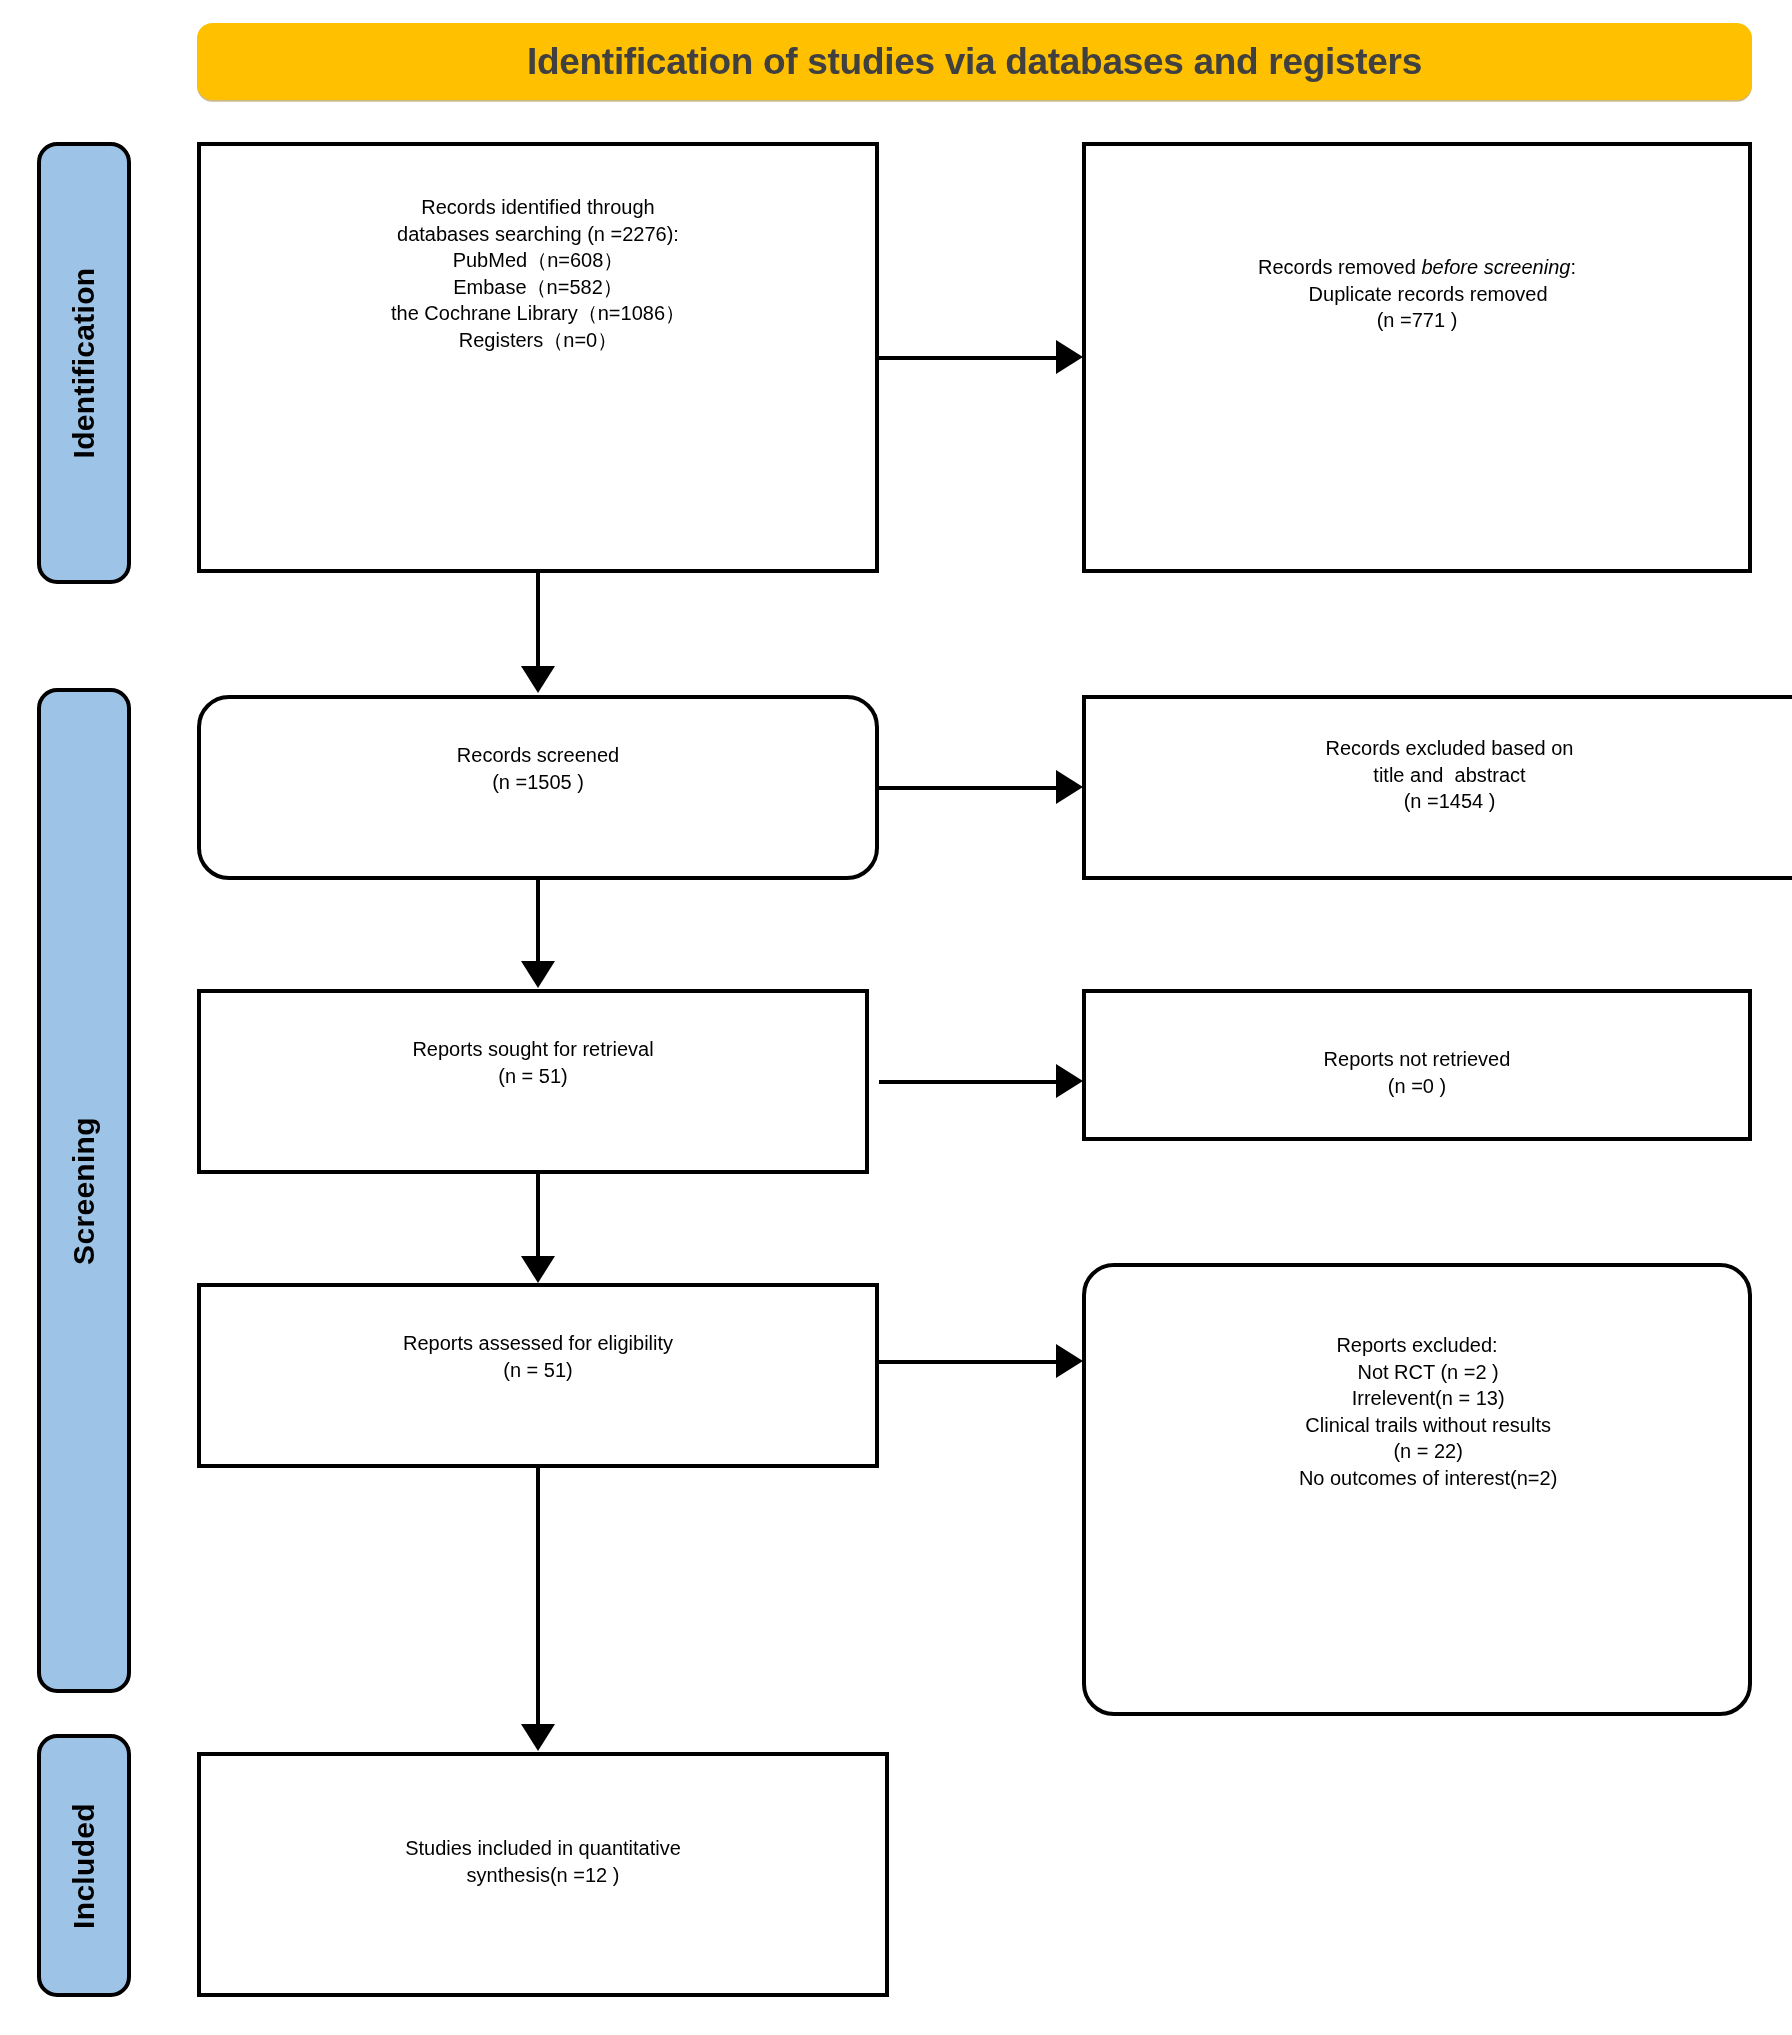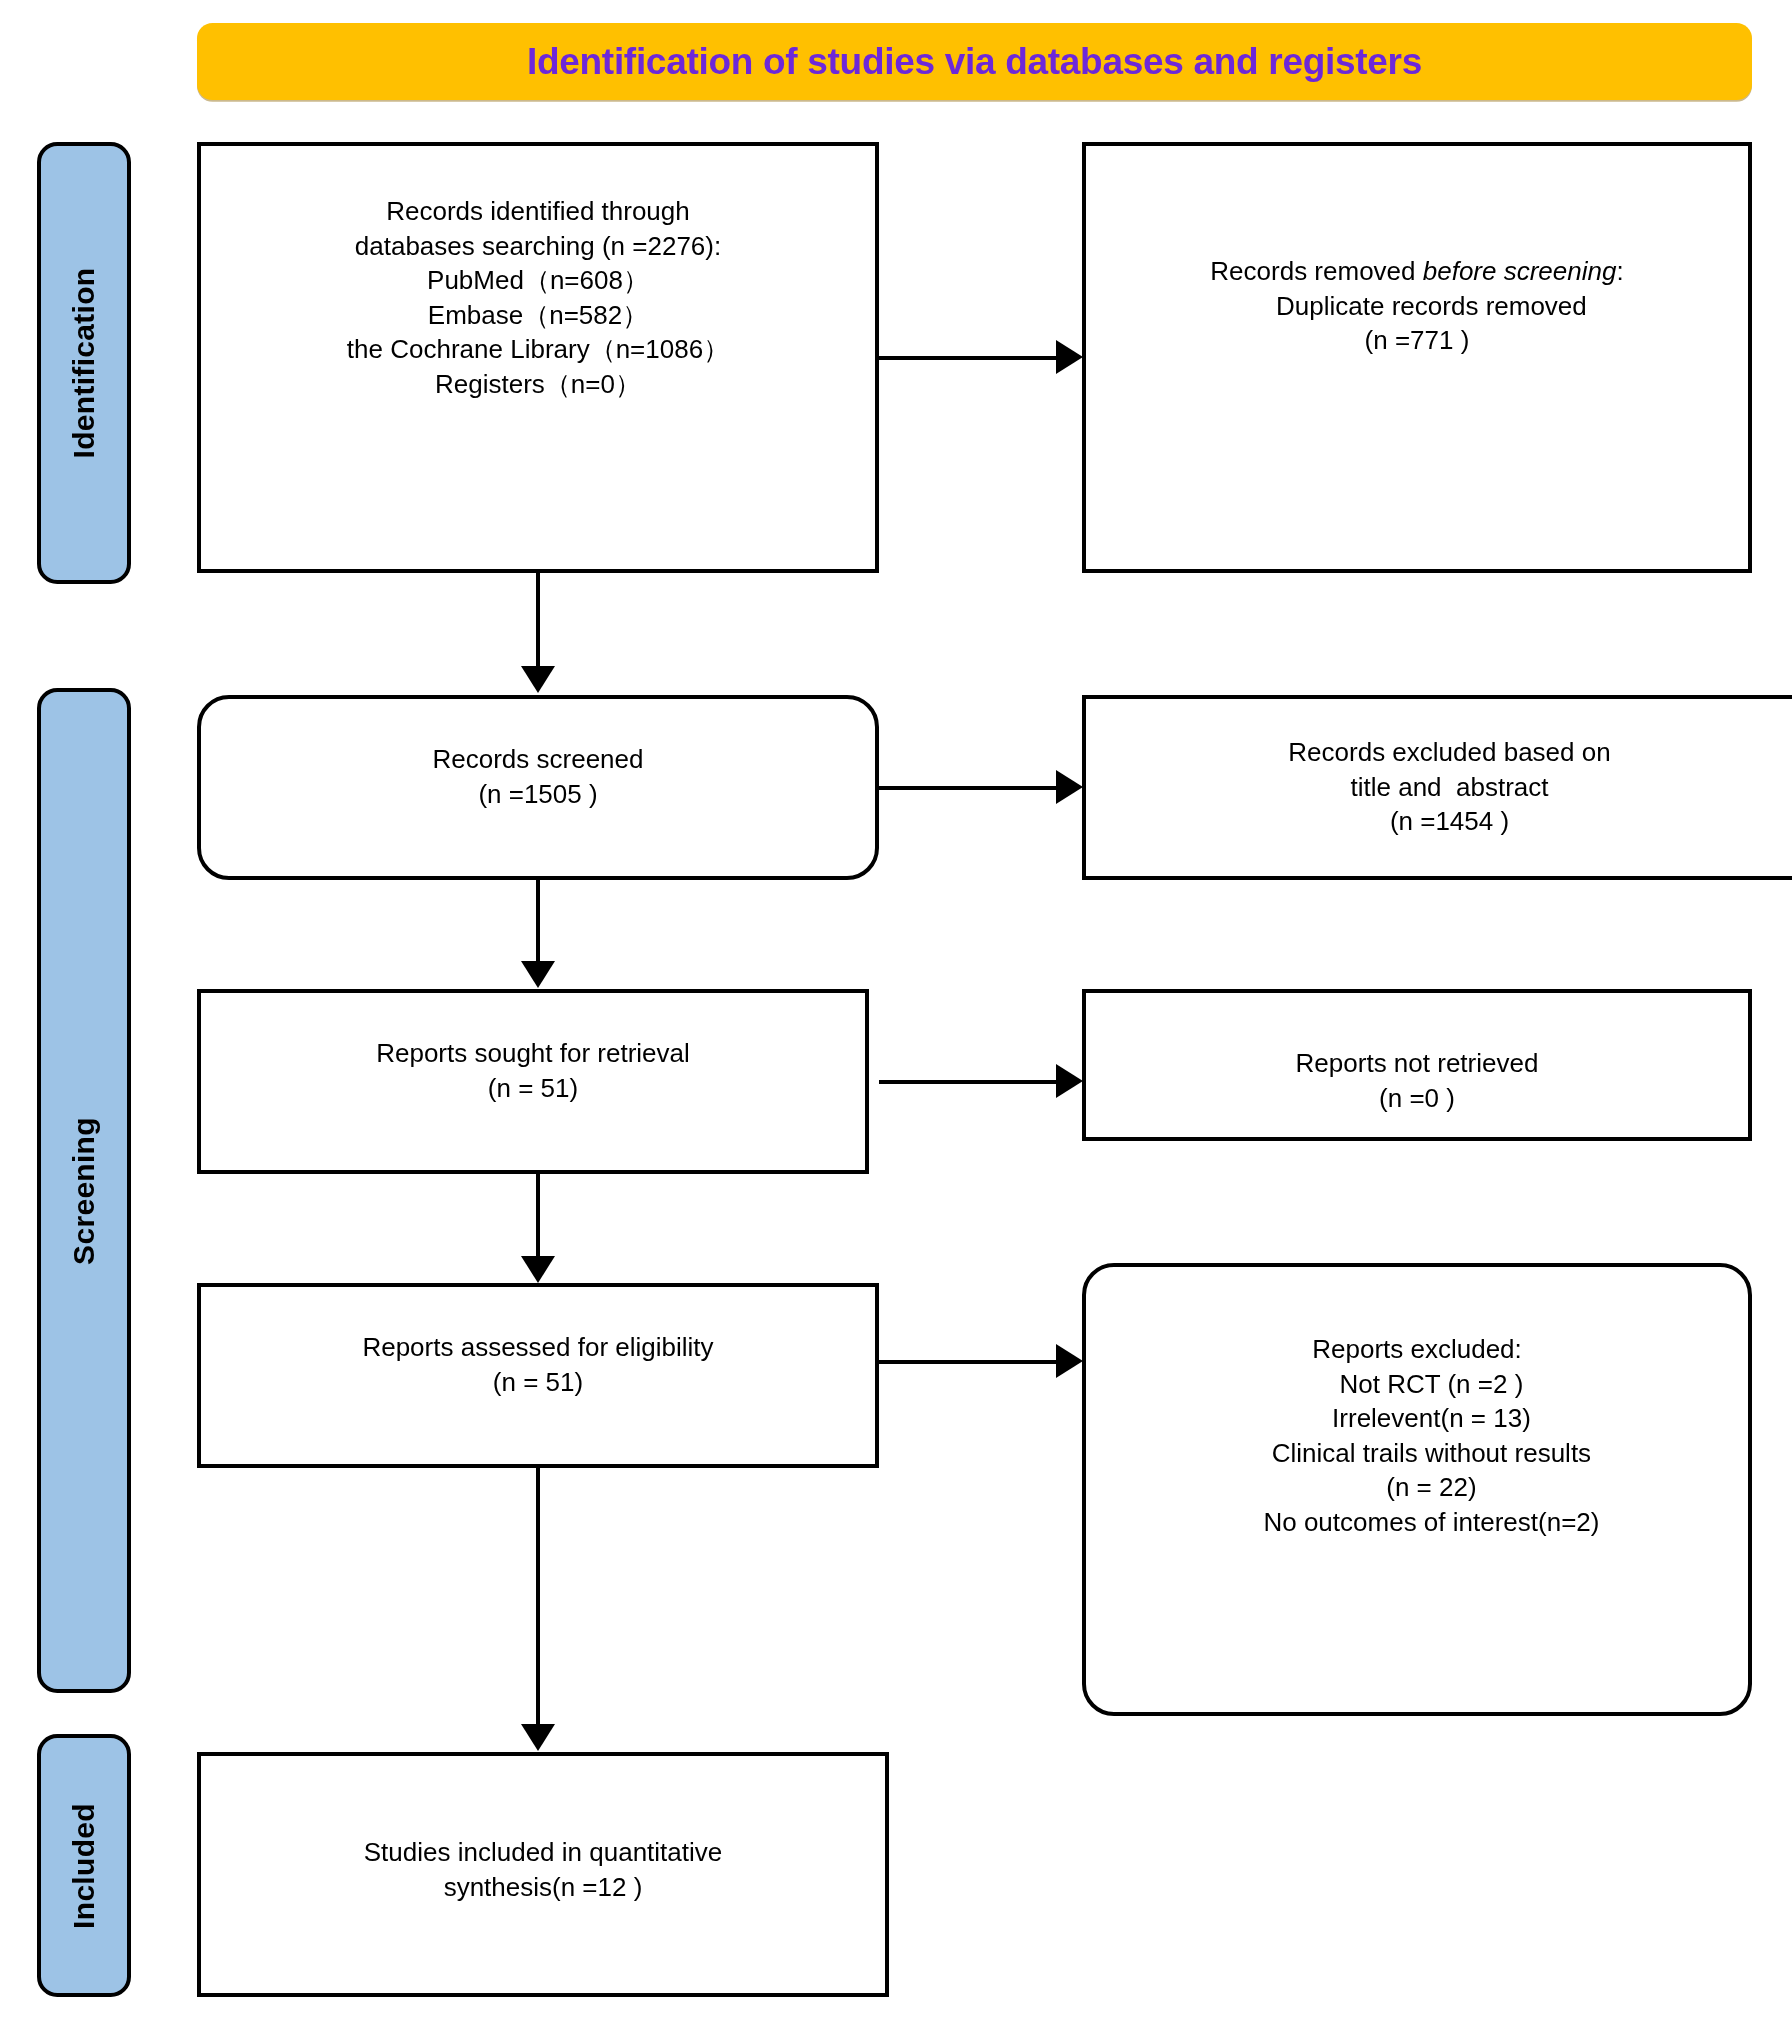--- a/index.html
+++ b/index.html
@@ -32,21 +32,21 @@
     border-radius: 15.5px;
     box-shadow: 0 1.8px 0 rgba(140,100,0,0.45);
     display: flex;
     align-items: center;
     justify-content: center;
   }
   .banner-title {
     font-size: 37px;
     font-weight: bold;
     letter-spacing: -0.3px;
-    color: #6d28d9;
+    color: #404040;
     text-align: center;
     white-space: nowrap;
   }
 
   
   .pill {
     position: absolute;
     background: #9DC3E6;
     border: 4.2px solid #000000;
     border-radius: 20.3px;
@@ -72,21 +72,21 @@
     position: absolute;
     background: #ffffff;
     border: 4.2px solid #000000;
     box-sizing: border-box;
     padding: 0;
   }
   .box-text {
     position: absolute;
     left: 0;
     right: 0;
-    font-size: 26px;
+    font-size: 20px;
     line-height: 1.33;
     color: #000000;
     white-space: pre-wrap;
   }
   .box-text.center {
     text-align: center;
     padding: 0 10.8px;
   }
   .box-text.left {
     text-align: center;

